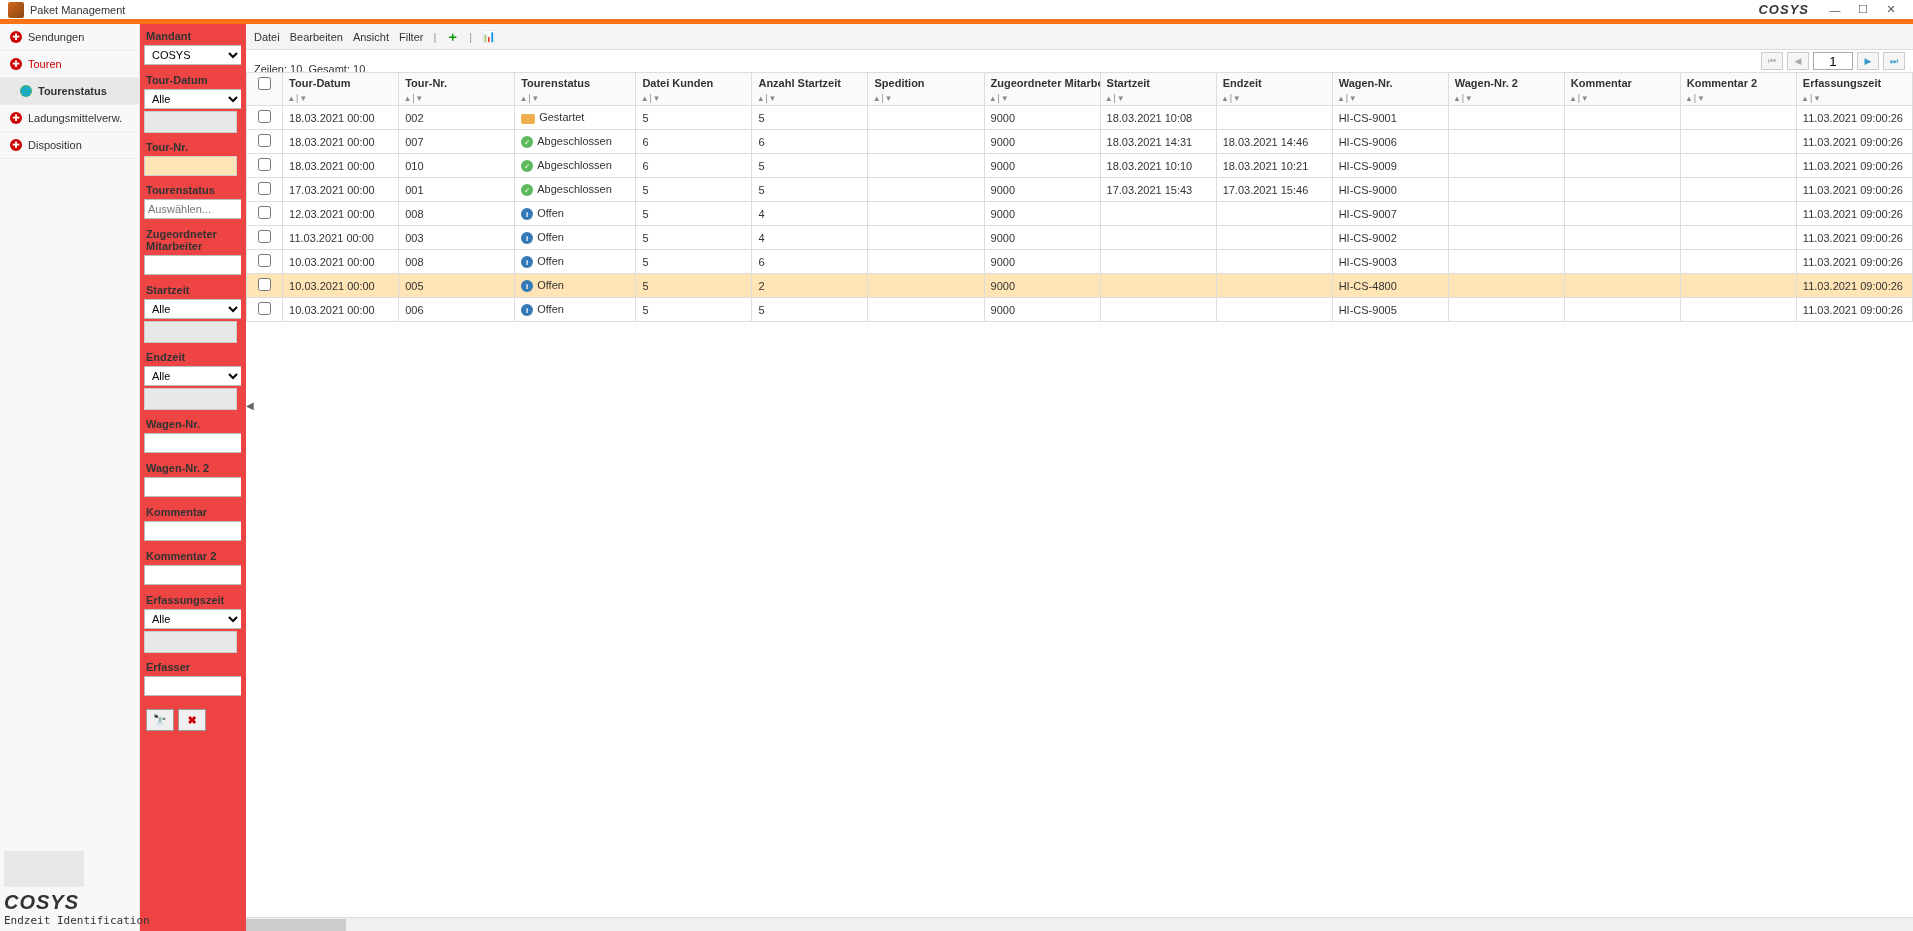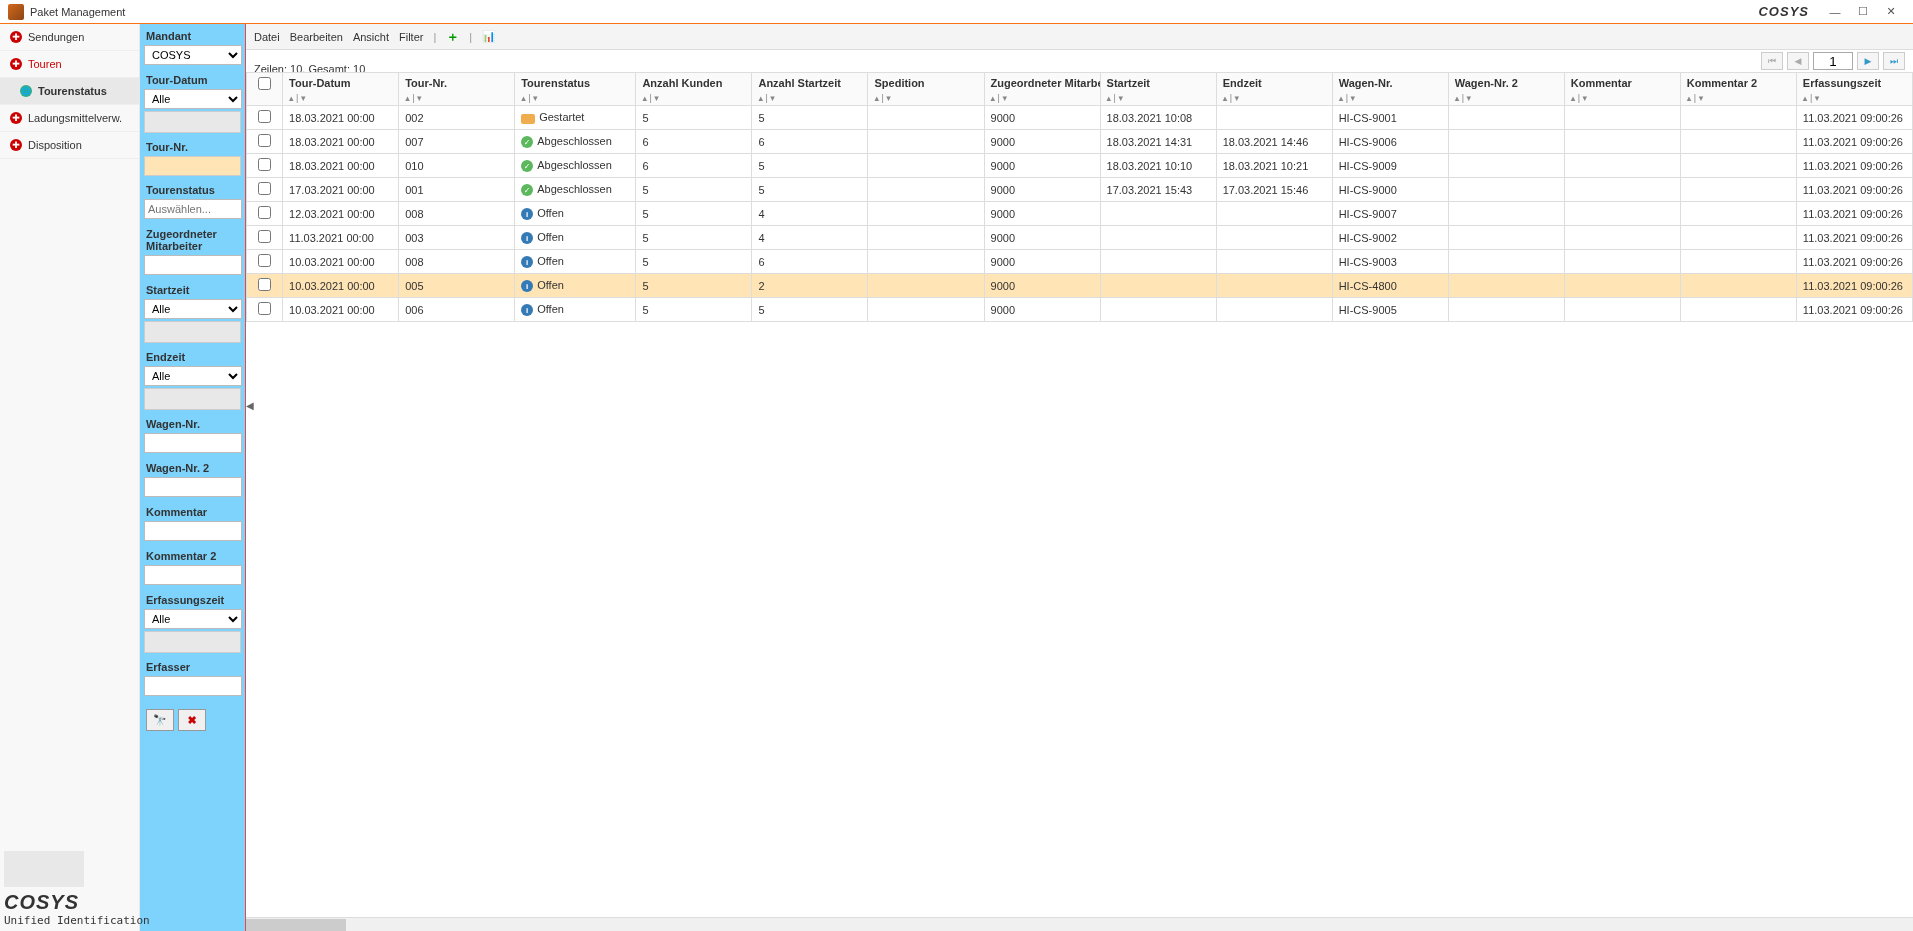--- a/index.html
+++ b/index.html
@@ -1,31 +1,31 @@
 <!DOCTYPE html>
 <html><head>
 <meta charset="utf-8">
 <style>
 * { box-sizing: border-box; margin: 0; padding: 0; font-family: Arial, sans-serif; }
 body { background: #fff; font-size: 11px; color: #333; overflow: hidden; }
-.titlebar { height: 24px; background: #fff; display: flex; align-items: center; padding: 0 8px; border-bottom: 1px solid #f97316; }
+.titlebar { height: 24px; background: #fff; display: flex; align-items: center; padding: 0 8px; border-bottom: 5px solid #f97316; }
 .titlebar-icon { width: 16px; height: 16px; background: linear-gradient(135deg,#d2691e,#8b4513); border-radius: 2px; margin-right: 6px; }
 .titlebar-title { flex: 0 0 auto; }
 .titlebar-spacer { flex: 1; }
 .titlebar-brand { font-weight: bold; font-style: italic; letter-spacing: 1px; margin-right: 12px; font-size: 13px; }
 .win-btn { width: 28px; height: 20px; display: flex; align-items: center; justify-content: center; color: #555; cursor: pointer; }
 .main { display: flex; height: calc(931px - 24px); }
 .sidebar-nav { width: 140px; background: #f8f8f8; border-right: 1px solid #e8e8e8; }
 .nav-item { padding: 7px 10px; display: flex; align-items: center; gap: 6px; cursor: pointer; border-bottom: 1px solid #eee; }
 .nav-item.active { background: #e8e8e8; font-weight: bold; }
 .nav-item.red { color: #c00; }
 .nav-icon { width: 12px; height: 12px; border-radius: 50%; display: inline-flex; align-items: center; justify-content: center; font-size: 9px; color: #fff; }
 .nav-icon.plus { background: #c00; }
 .nav-icon.globe { background: #3a8; font-size: 8px; }
-.filter-panel { width: 106px; background: #7dd3fc; border-right: 1px solid #ef4444; padding: 4px 2px; overflow-y: auto; }
+.filter-panel { width: 106px; background: #ef4444; border-right: 5px solid #ef4444; padding: 4px 2px; overflow-y: auto; }
 .filter-group { margin-bottom: 6px; }
 .filter-label { font-weight: bold; font-size: 11px; padding: 2px 4px; }
 .filter-select, .filter-input { width: 98px; border: 1px solid #bbb; padding: 2px 3px; font-size: 11px; background: #fff; margin: 1px 2px; height:20px;}
 .filter-readonly { background: #e8e8e8; height: 22px; border: 1px solid #ccc; margin: 1px 2px; }
 .filter-highlight { background: #ffe4b5; height: 20px; border: 1px solid #ccc; margin: 1px 2px; }
 .filter-actions { display: flex; gap: 4px; padding: 6px 4px; }
 .filter-btn { width: 28px; height: 22px; border: 1px solid #999; background: #f0f0f0; display: flex; align-items: center; justify-content: center; cursor: pointer; }
 .content { flex: 1; display: flex; flex-direction: column; overflow: hidden; }
 .toolbar { height: 26px; background: #f4f4f4; border-bottom: 1px solid #ddd; display: flex; align-items: center; padding: 0 8px; gap: 10px; }
 .toolbar span.menu { cursor: pointer; }
@@ -162,21 +162,21 @@
       </div>
     </div>
     <div class="grid-wrap">
       <table class="grid">
         <thead>
             <tr id="head-row">
               <th class="col-check"><input type="checkbox" style=""></th>
               <th style="width: 90px;"><span class="th-label">Tour-Datum</span><span class="th-sort">▴ | ▾</span></th>
               <th style="width: 90px;"><span class="th-label">Tour-Nr.</span><span class="th-sort">▴ | ▾</span></th>
               <th style="width: 94px;"><span class="th-label">Tourenstatus</span><span class="th-sort">▴ | ▾</span></th>
-              <th style="width: 90px;"><span class="th-label">Anzahl Kunden</span><span class="th-sort">▴ | ▾</span></th>
+              <th style="width: 90px;"><span class="th-label">Datei Kunden</span><span class="th-sort">▴ | ▾</span></th>
               <th style="width: 90px;"><span class="th-label">Anzahl Startzeit</span><span class="th-sort">▴ | ▾</span></th>
               <th style="width: 90px;"><span class="th-label">Spedition</span><span class="th-sort">▴ | ▾</span></th>
               <th style="width: 90px;"><span class="th-label">Zugeordneter Mitarbe</span><span class="th-sort">▴ | ▾</span></th>
               <th style="width: 90px;"><span class="th-label">Startzeit</span><span class="th-sort">▴ | ▾</span></th>
               <th style="width: 90px;"><span class="th-label">Endzeit</span><span class="th-sort">▴ | ▾</span></th>
               <th style="width: 90px;"><span class="th-label">Wagen-Nr.</span><span class="th-sort">▴ | ▾</span></th>
               <th style="width: 90px;"><span class="th-label">Wagen-Nr. 2</span><span class="th-sort">▴ | ▾</span></th>
               <th style="width: 90px;"><span class="th-label">Kommentar</span><span class="th-sort">▴ | ▾</span></th>
               <th style="width: 90px;"><span class="th-label">Kommentar 2</span><span class="th-sort">▴ | ▾</span></th>
               <th style="width: 90px;"><span class="th-label">Erfassungszeit</span><span class="th-sort">▴ | ▾</span></th>
@@ -341,14 +341,14 @@
     </div>
     <div class="hscroll">
         <div class="hscroll-thumb"></div>
       </div>
   </div>
 </div>
 
 <div class="brand-footer">
   <div class="logo-box"></div>
   <div class="logo-text">COSYS</div>
-  <div class="tagline">Unified Identification</div>
+  <div class="tagline">Endzeit Identification</div>
 </div>
 
 </body></html>

